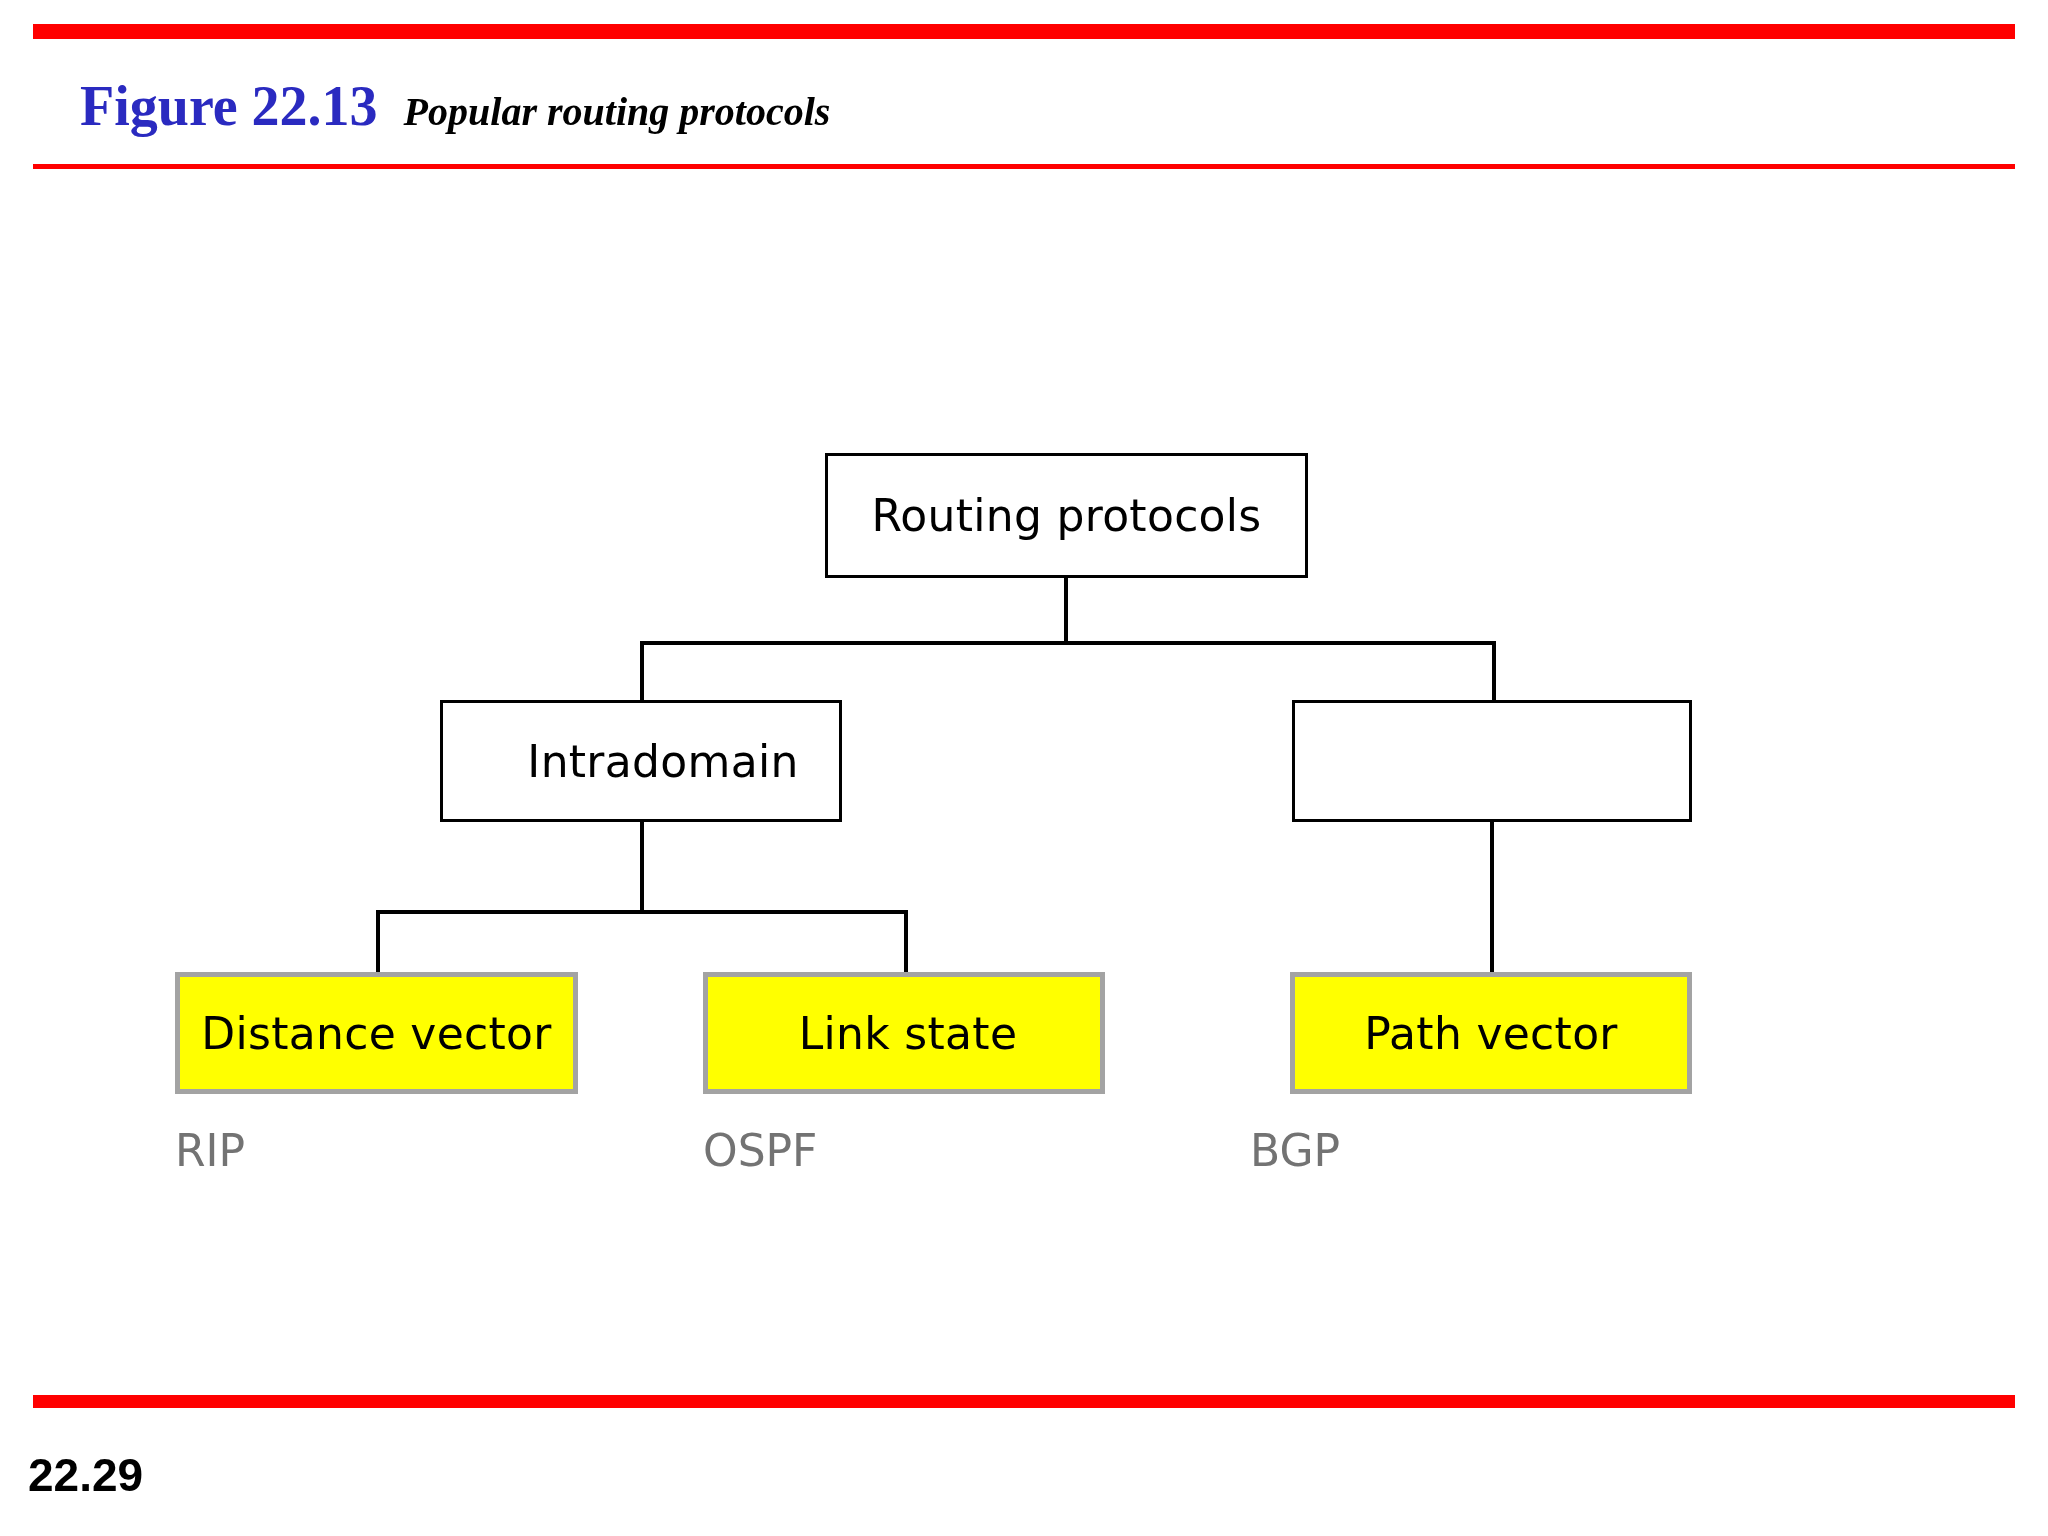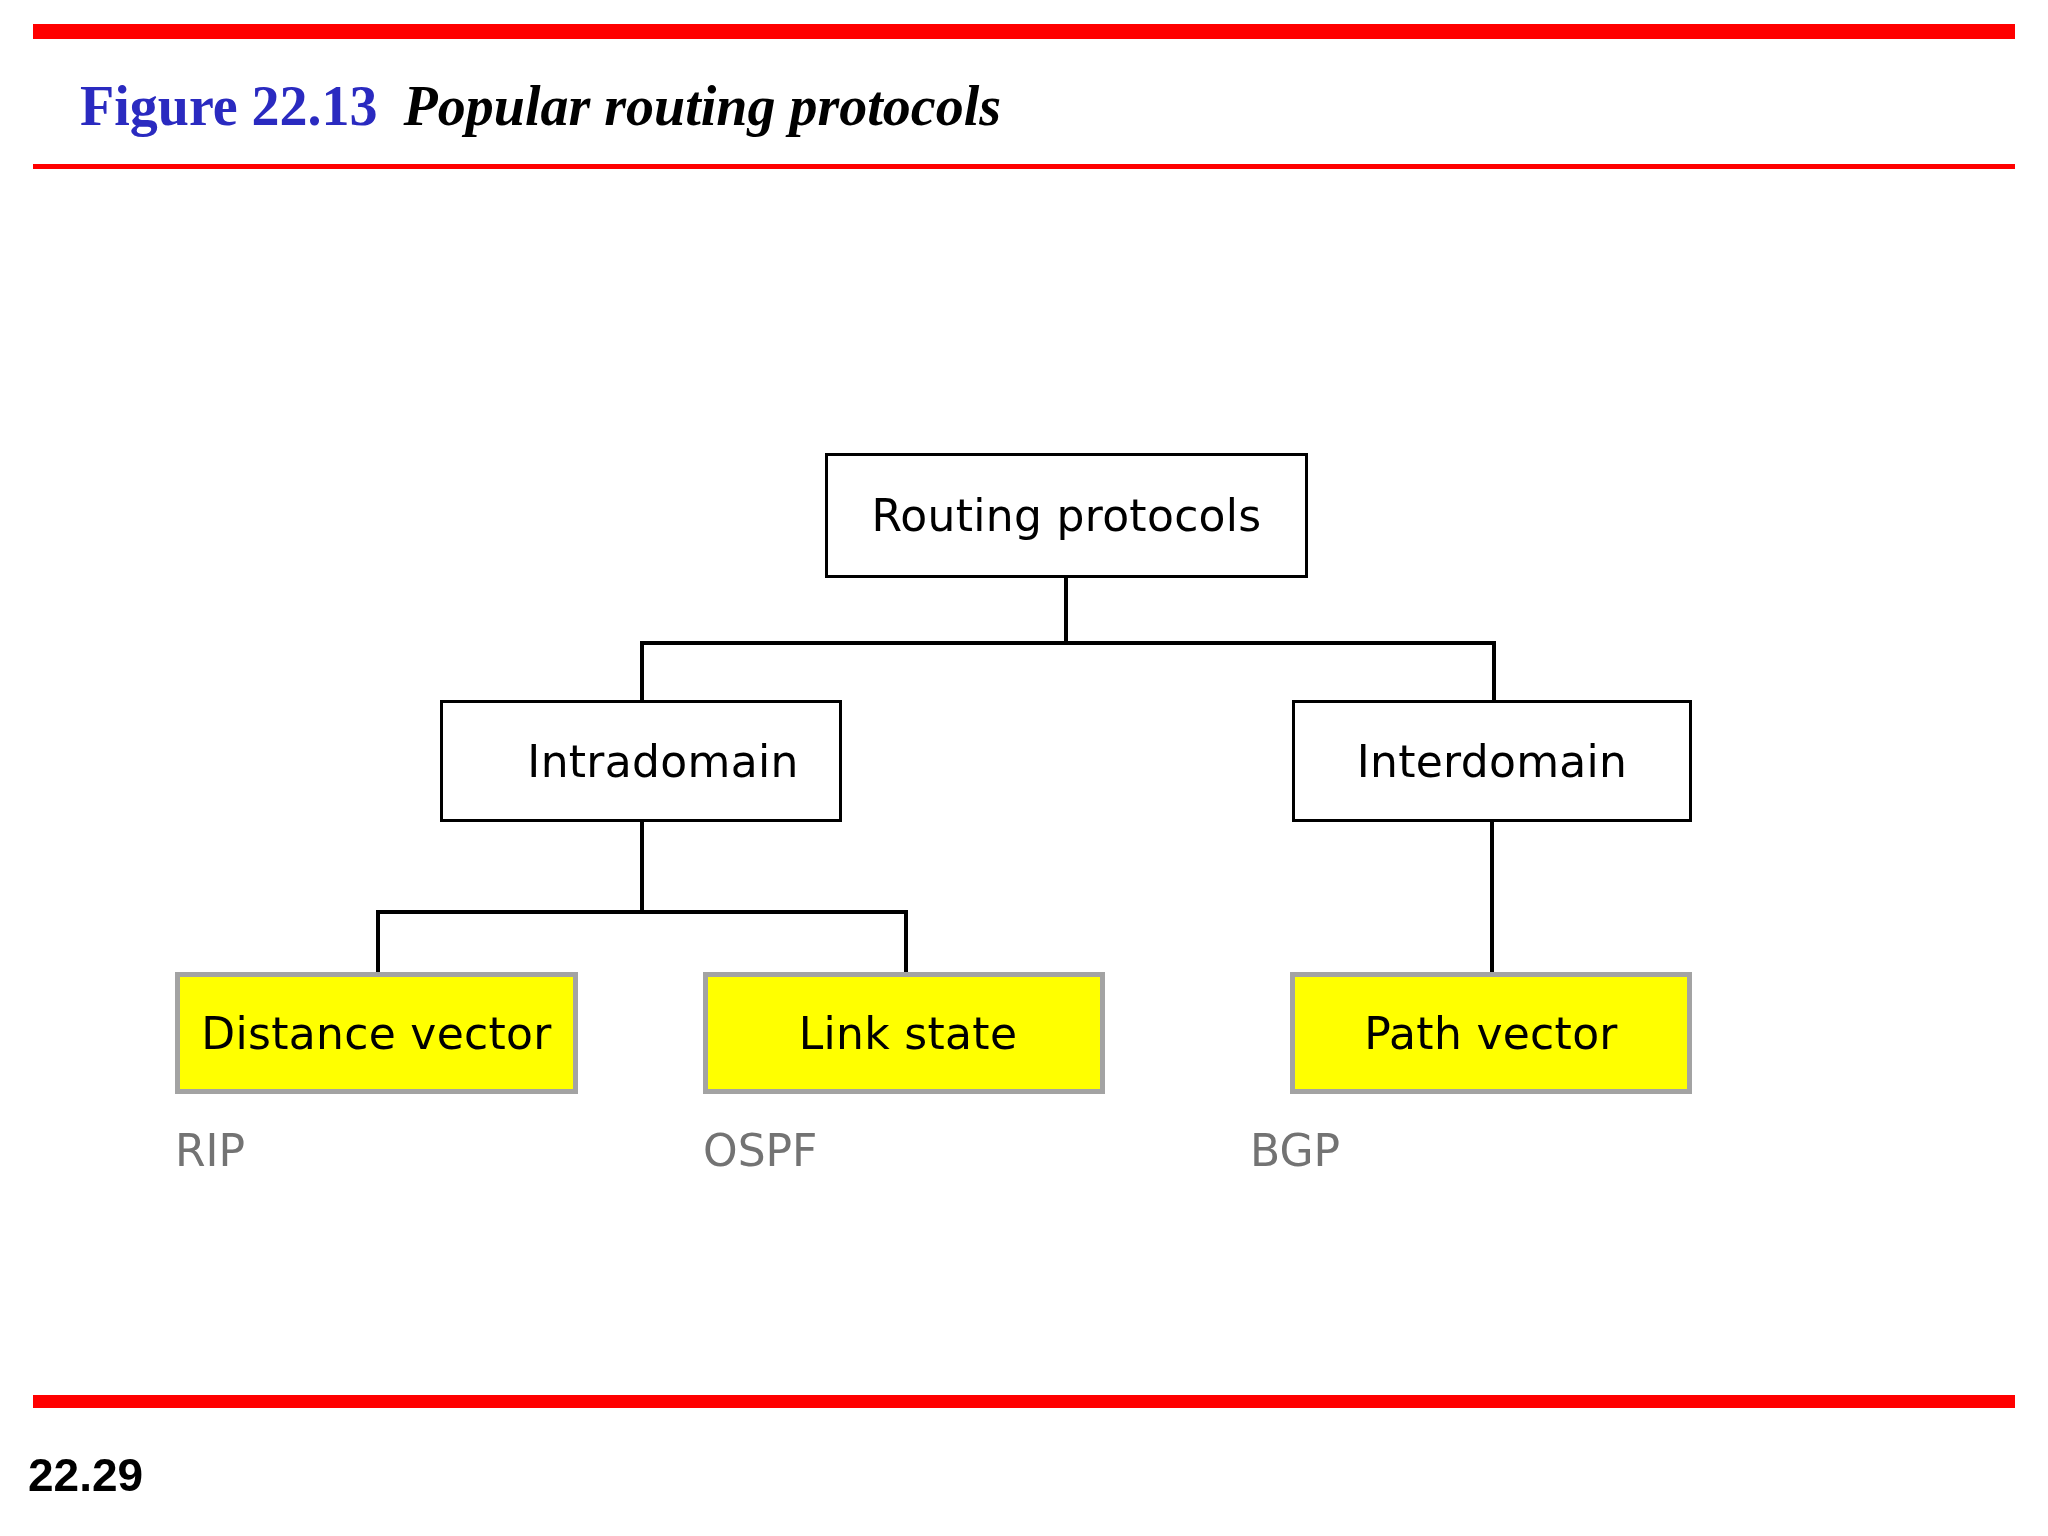--- a/index.html
+++ b/index.html
@@ -57,21 +57,21 @@
     font-family: "Liberation Serif", serif;
     font-weight: bold;
     font-size: 56px;
     color: #2A2AC0;
     letter-spacing: 0px;
   }
   .fig-caption {
     font-family: "Liberation Serif", serif;
     font-weight: bold;
     font-style: italic;
-    font-size: 56px;
+    font-size: 40px;
     color: #000000;
     margin-left: 26px;
   }
 
   
   .page-num {
     position: absolute;
     left: 28px;
     top: 1448px;
     font-family: "Liberation Sans", sans-serif;
@@ -165,21 +165,20 @@
     <div class="vline" style="left:640px; top:641px; height:61px;"></div>
     <div class="vline" style="left:1492px; top:641px; height:61px;"></div>
 
     <div class="node" style="left:440px; top:700px; width:402px; height:122px;padding-left:44px;">
       <span class="shadow"></span>
       <span>Intradomain</span>
     </div>
 
     <div class="node" style="left:1292px; top:700px; width:400px; height:122px;">
       <span class="shadow"></span>
-      <span>Interdomain</span>
     </div>
 
     <div class="vline" style="left:640px; top:822px; height:92px;"></div>
     <div class="hline" style="left:376px; top:910px; width:532px;"></div>
     <div class="vline" style="left:376px; top:910px; height:64px;"></div>
     <div class="vline" style="left:904px; top:910px; height:64px;"></div>
 
     <div class="vline" style="left:1490px; top:822px; height:152px;"></div>
 
     <div class="node node-yellow" style="left:175px; top:972px; width:403px; height:122px;">

